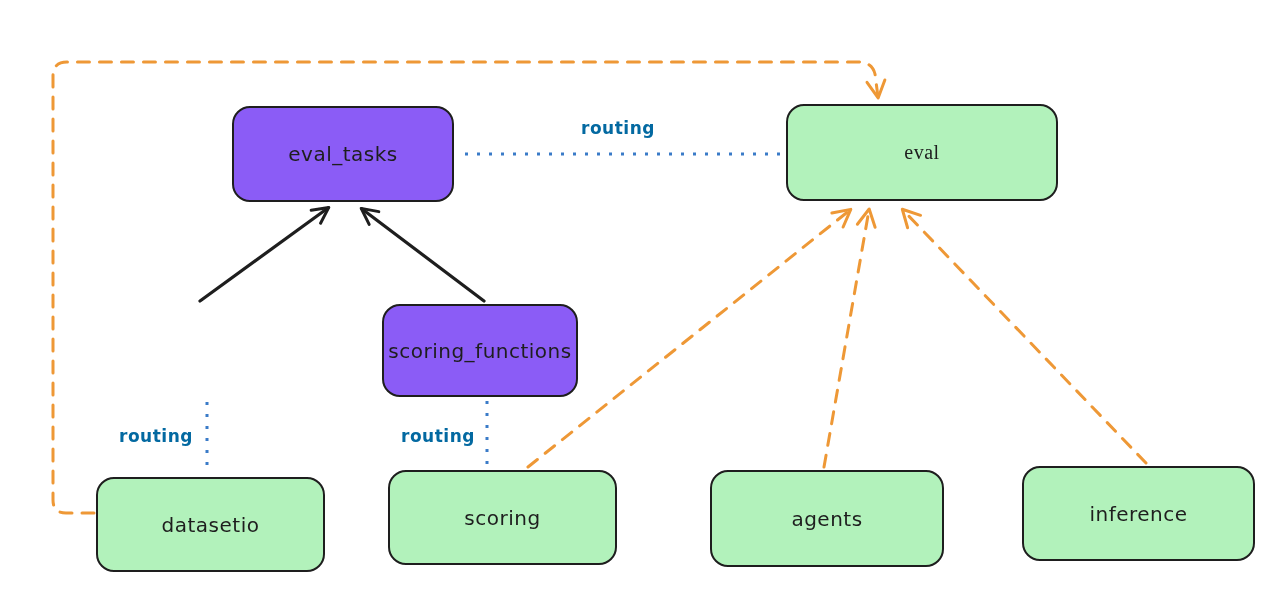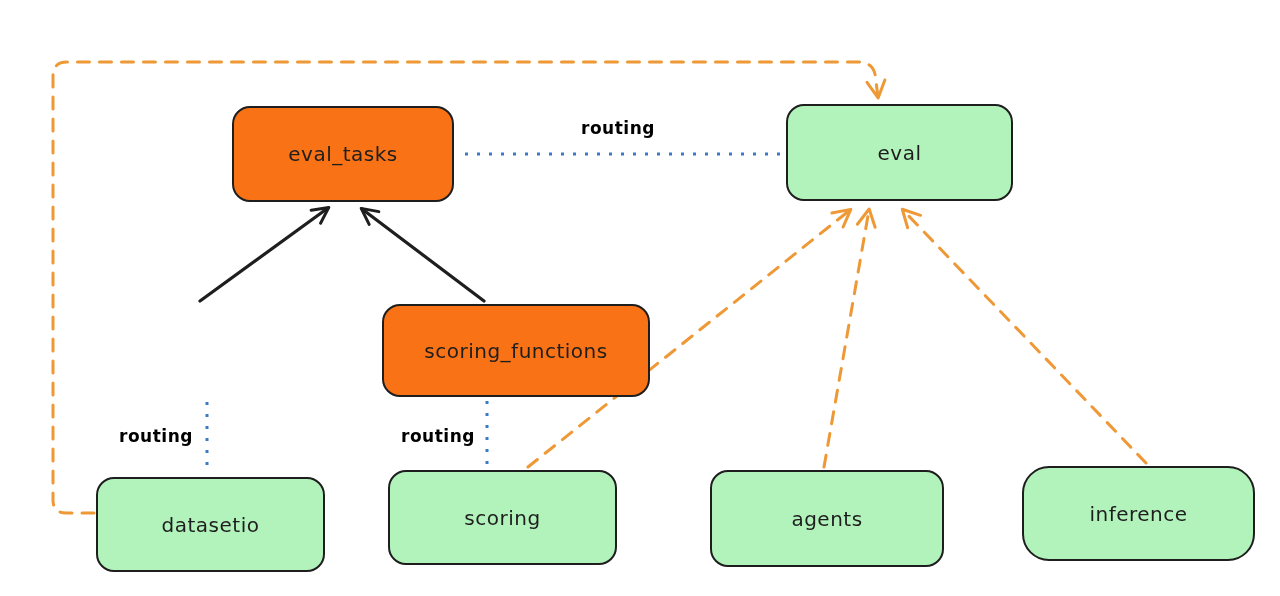--- a/index.html
+++ b/index.html
@@ -14,35 +14,35 @@
 
   .node{
     position:absolute;
     box-sizing:border-box;
     border:2.6px solid #1e1e1e;
     border-radius:18px;
     display:flex;align-items:center;justify-content:center;
     font-size:20px;color:#1e1e1e;
     letter-spacing:0.5px;
   }
-  .node.blue{background:#f97316;}
+  .node.blue{background:#8b5cf6;}
   .node.green{background:#b2f2bb;}
 
   .n-eval_tasks{left:232px;top:106px;width:222px;height:96px;}
-  .n-eval{left:786px;top:104px;width:227px;height:97px;}
+  .n-eval{left:786px;top:104px;width:272px;height:97px;font-family:Liberation Serif, serif;}
   .n-datasets{left:97px;top:305px;width:230px;height:93px;}
-  .n-scoring_functions{left:382px;top:304px;width:268px;height:93px;}
+  .n-scoring_functions{left:382px;top:304px;width:196px;height:93px;}
   .n-datasetio{left:96px;top:477px;width:229px;height:95px;}
   .n-scoring{left:388px;top:470px;width:229px;height:95px;}
   .n-agents{left:710px;top:470px;width:234px;height:97px;}
-  .n-inference{left:1022px;top:466px;width:233px;height:95px;border-radius:27px;}
+  .n-inference{left:1022px;top:466px;width:233px;height:95px;}
 
   .edge-label{
     position:absolute;
-    color:#000000;
+    color:#0369a1;
     font-size:17px;font-weight:bold;
     letter-spacing:0.5px;
     transform:translateX(-50%);
     white-space:nowrap;
   }
   .l-routing-top{left:618px;top:118px;}
   .l-routing-left{left:156px;top:426px;}
   .l-routing-mid{left:438px;top:426px;}
 </style>
 </head>

